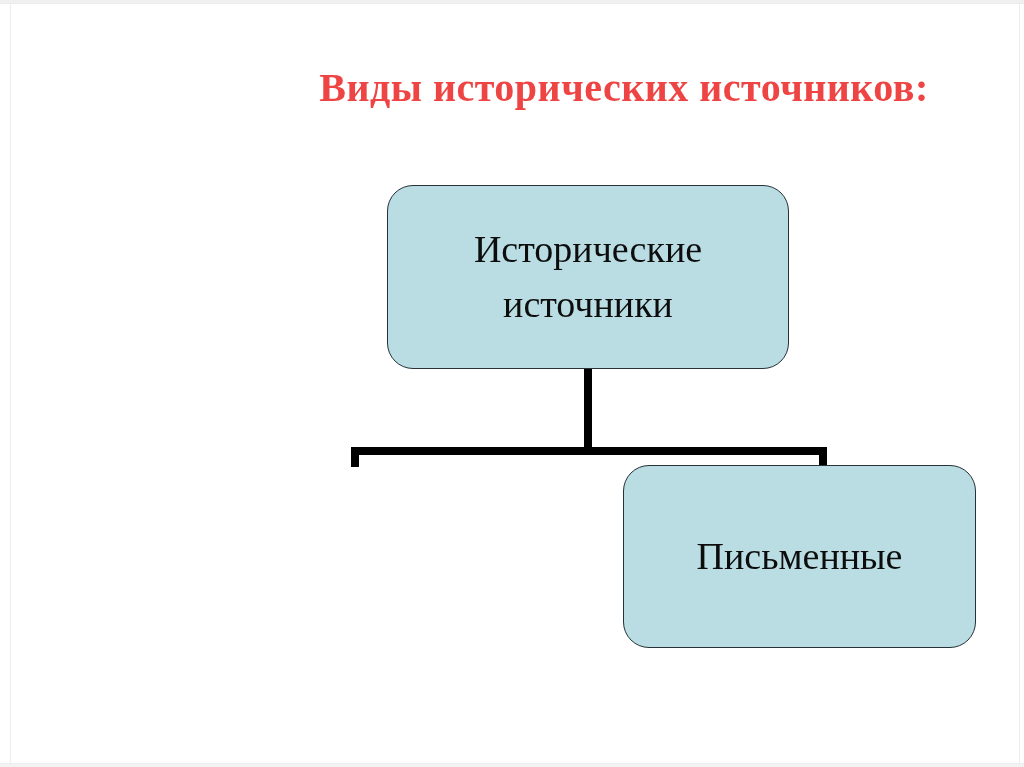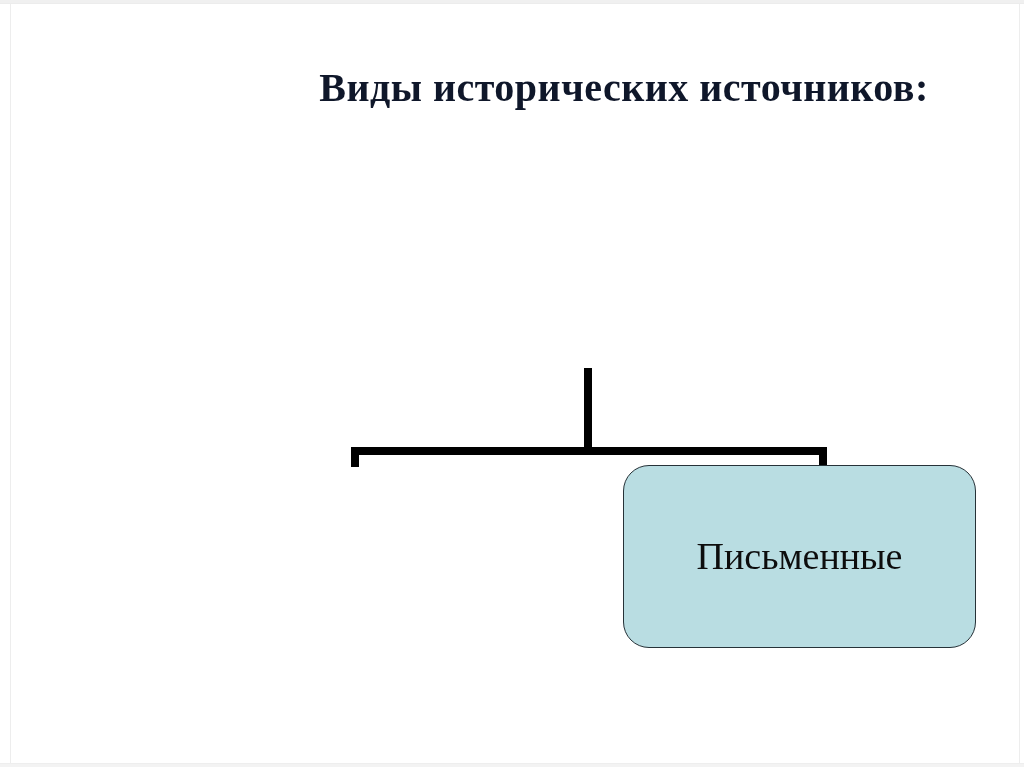--- a/index.html
+++ b/index.html
@@ -34,21 +34,21 @@
   }
   .slide-title {
     position: absolute;
     left: 224px;
     top: 64px;
     width: 800px;
     text-align: center;
     font-size: 40px;
     font-weight: bold;
     letter-spacing: 0.5px;
-    color: #0f172a;
+    color: #ef4444;
     white-space: nowrap;
   }
   .node {
     position: absolute;
     background: #b9dde2;
     border: 1.5px solid #263238;
     border-radius: 26px;
     box-sizing: border-box;
     display: flex;
     align-items: center;
@@ -81,19 +81,22 @@
   <div class="edge-left"></div>
   <div class="edge-right"></div>
 
   <div class="slide-title">Виды исторических источников:</div>
 
   <div class="connector conn-stem"></div>
   <div class="connector conn-hbar"></div>
   <div class="connector conn-dropL"></div>
   <div class="connector conn-dropR"></div>
 
+  <div class="node node-root">
+    <span>Исторические источники</span>
+  </div>
 
 
   <div class="node node-right">
     <span>Письменные</span>
   </div>
 
 </div>
 
 </body></html>

